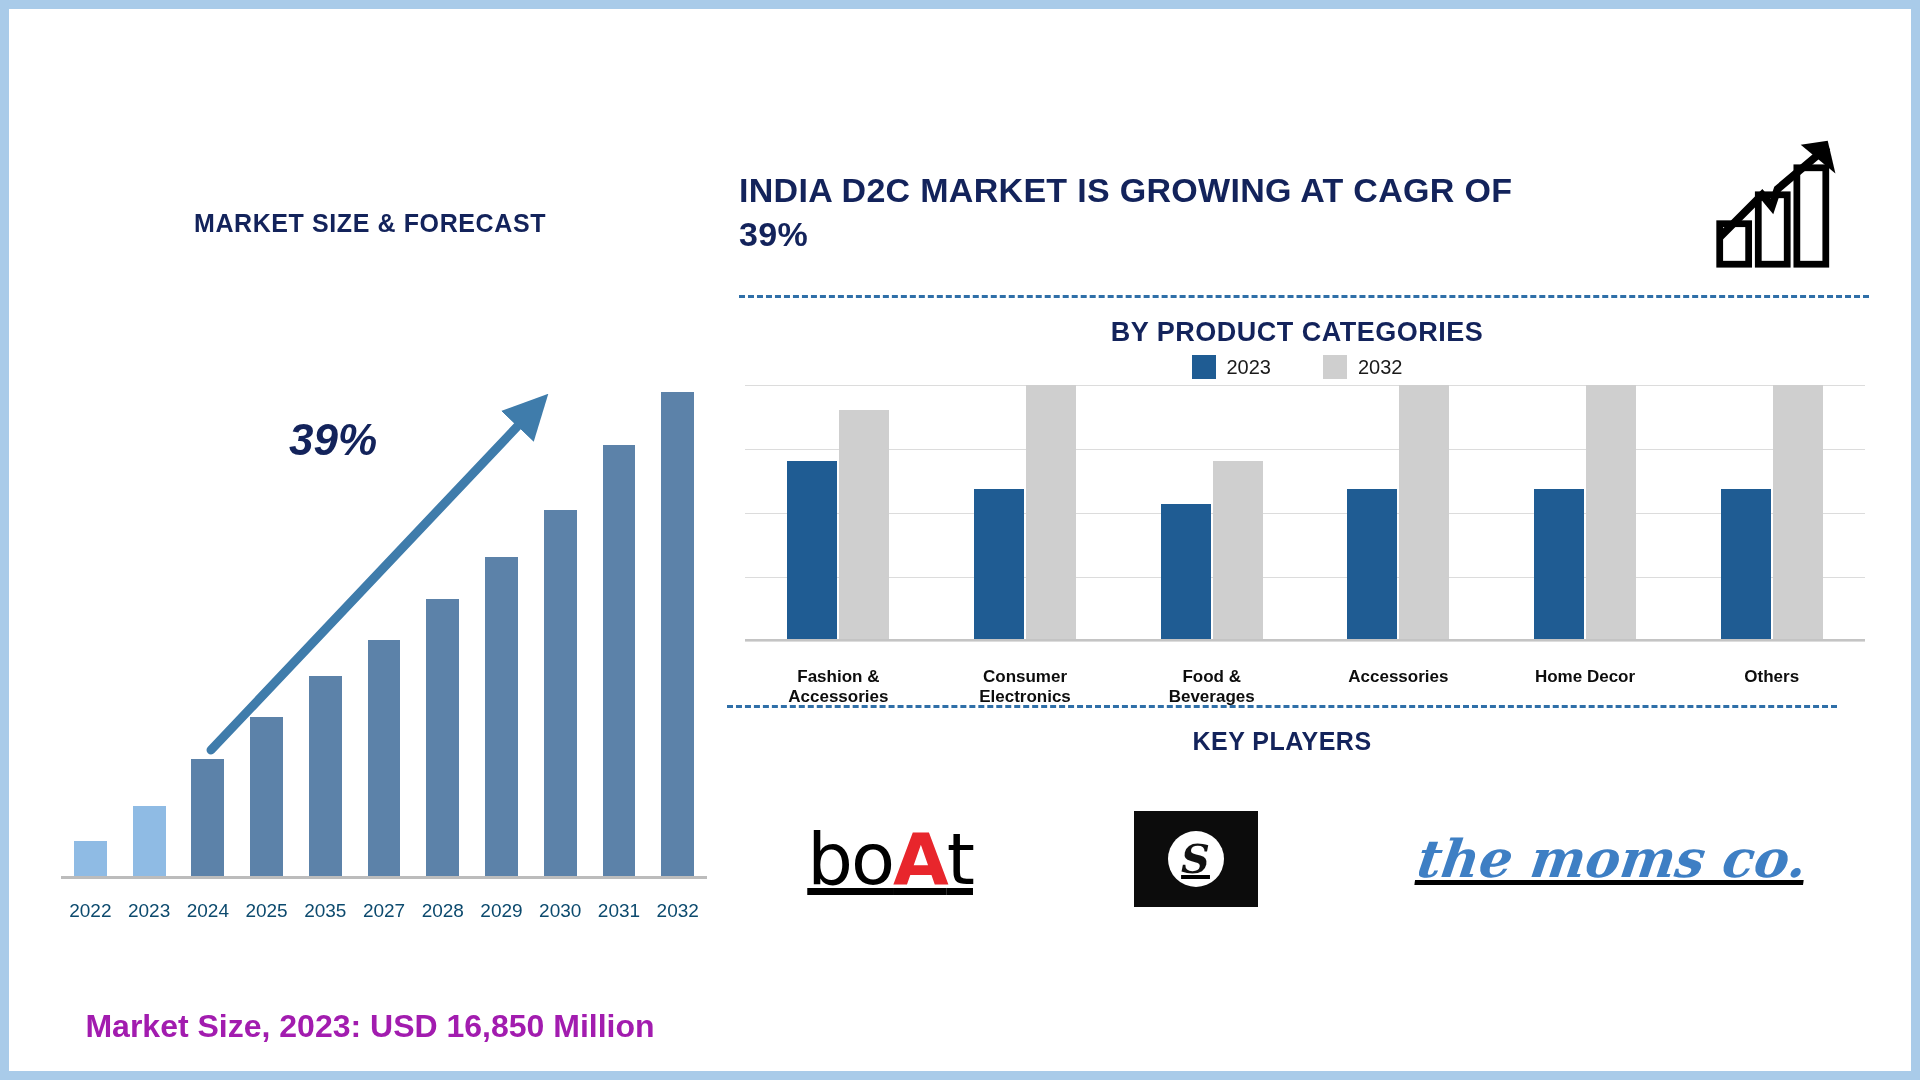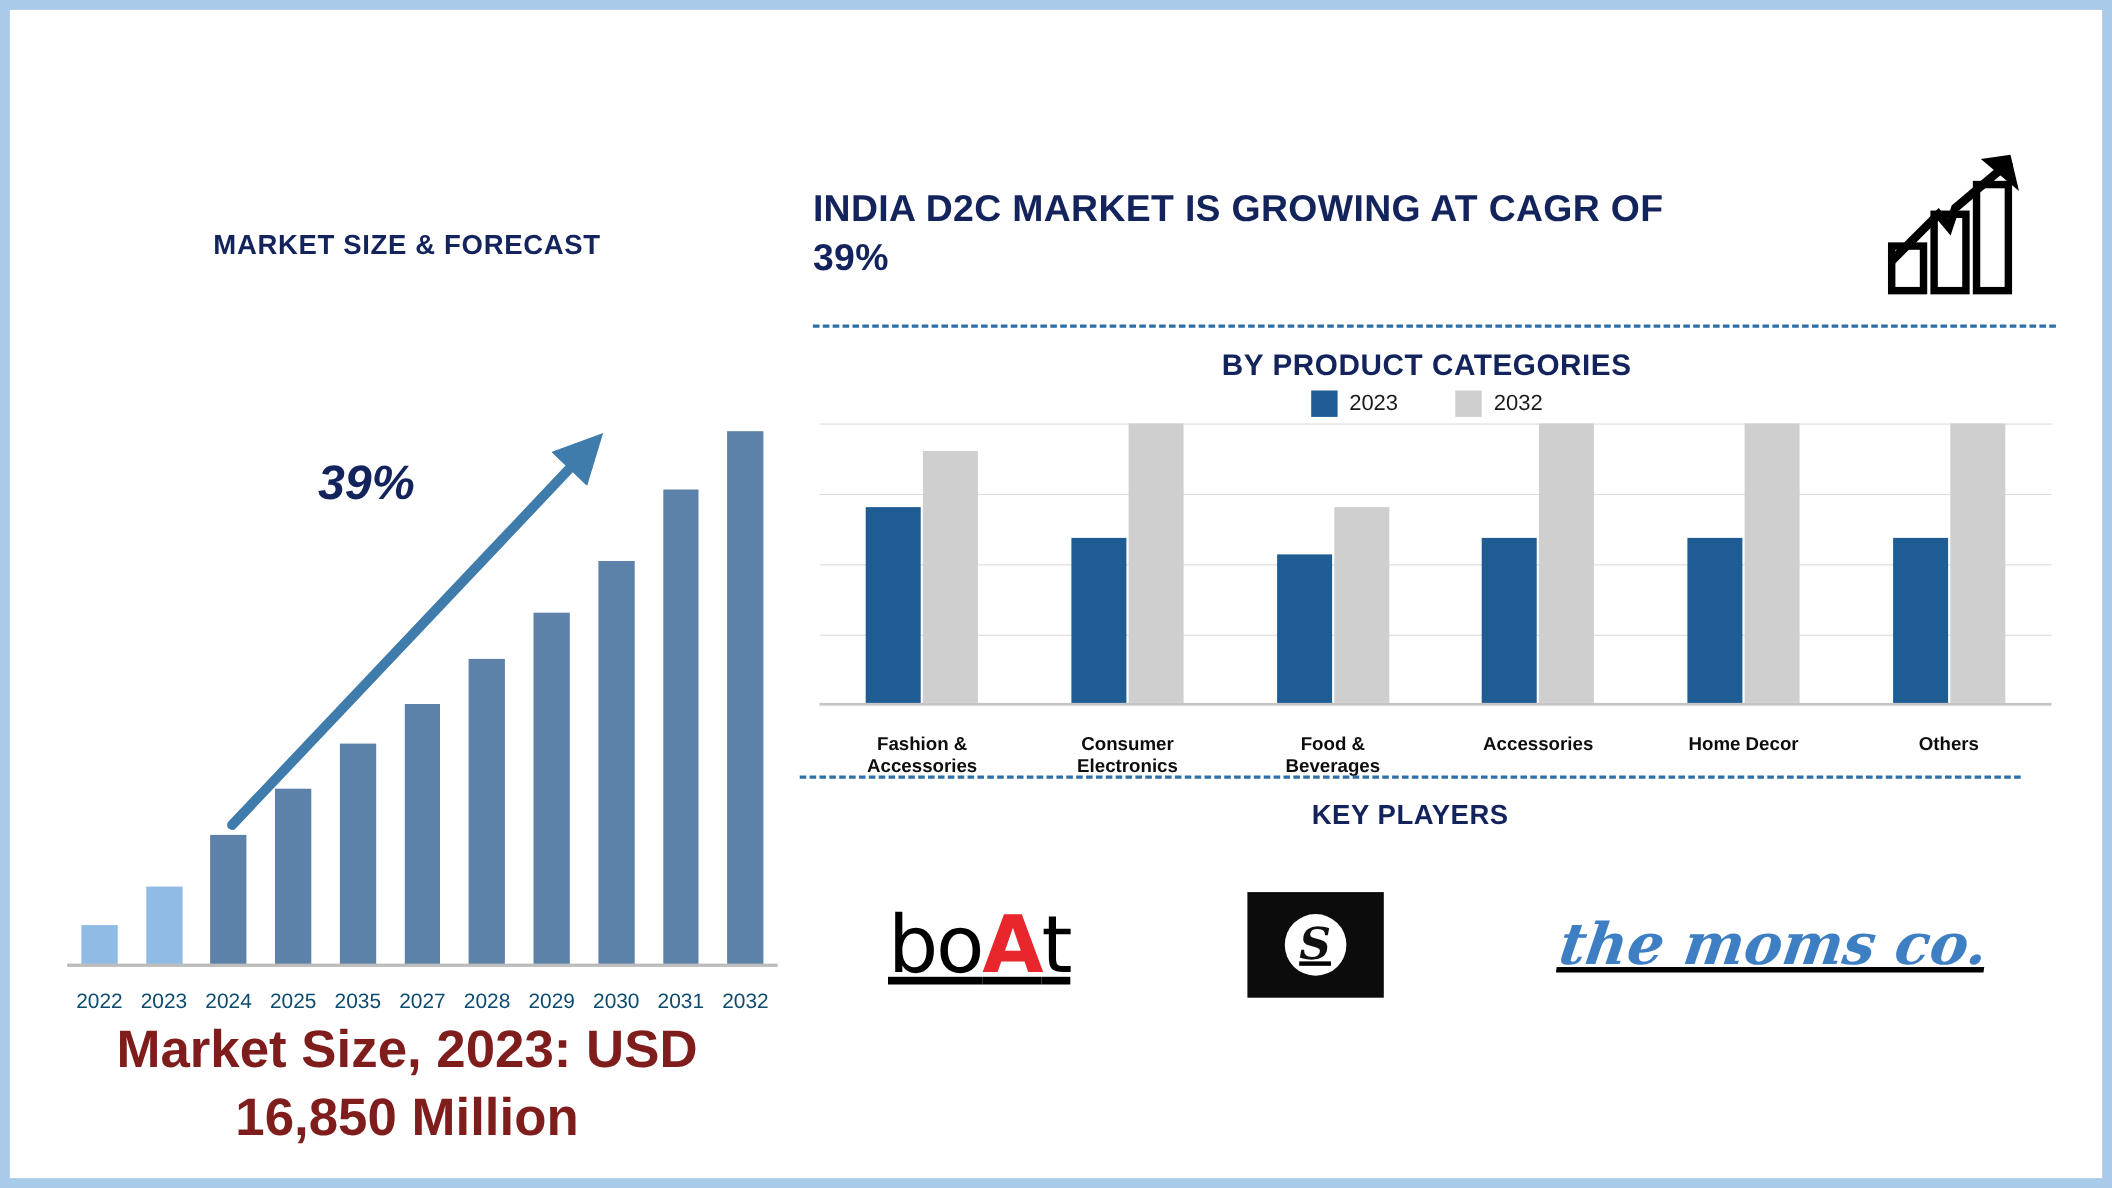--- a/index.html
+++ b/index.html
@@ -98,21 +98,21 @@
   .fc-pct {
     position: absolute;
     left: 250px; top: 128px;
     font-size: 44px; font-weight: 700; color: #13235b; font-style: italic;
   }
 
   .ms-caption {
     position: absolute;
     left: 0; bottom: 2px; width: 682px;
     text-align: center;
-    font-size: 48px; font-weight: 700; color: #7f1d1d;
+    font-size: 32px; font-weight: 700; color: #a21caf;
     line-height: 1.28;
   }
 
   
   .right-panel {
     position: absolute;
     left: 718px; top: 118px;
     width: 1160px; height: 930px;
   }
   .headline {

